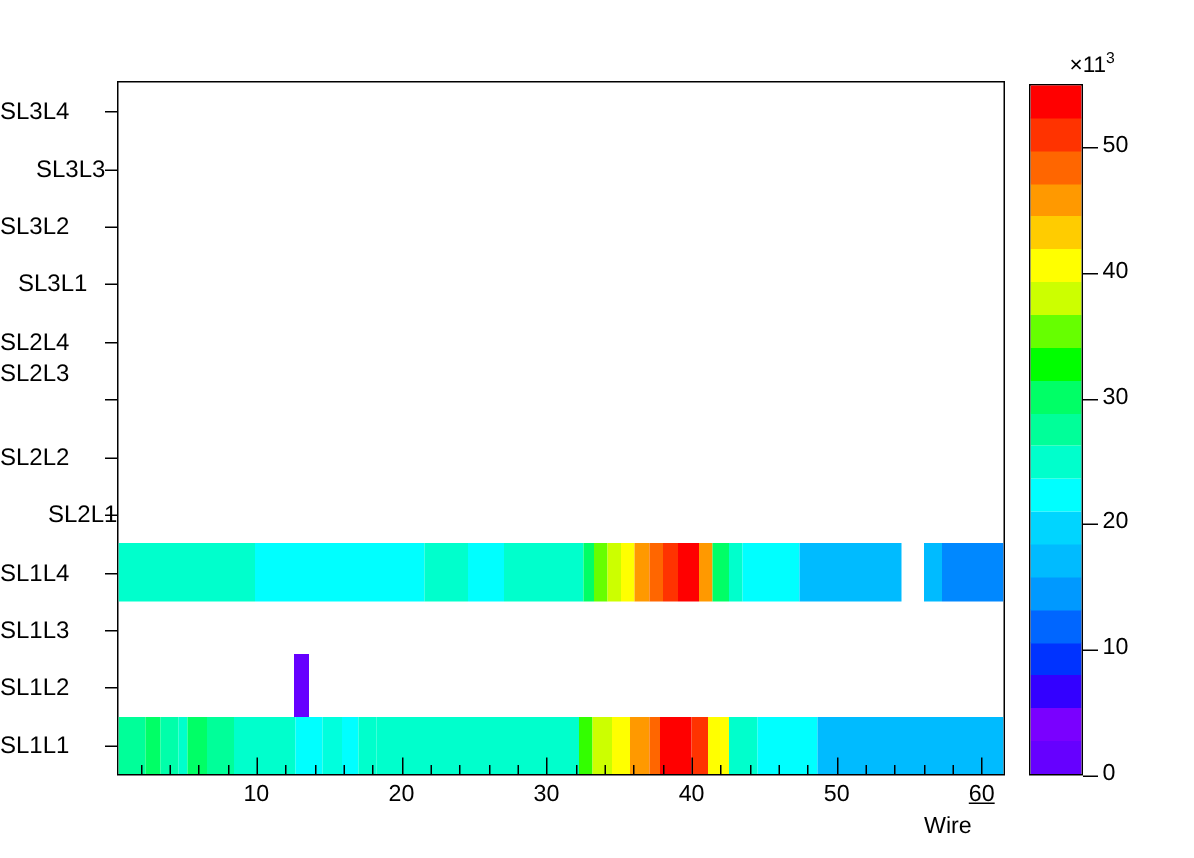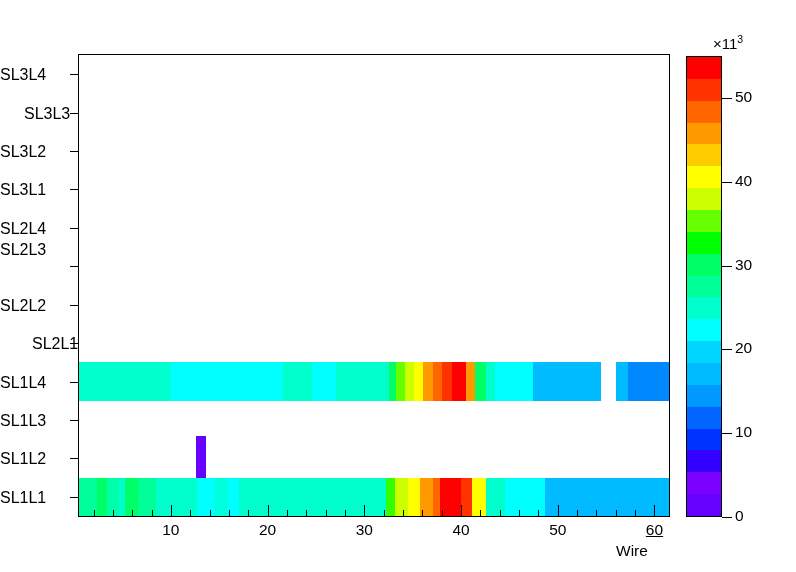--- a/index.html
+++ b/index.html
@@ -106,21 +106,21 @@
       <div class="ylabel" style="left: 0px; width: 66px; top: 374.54px;">SL1L4</div>
       <div class="ytick" style="left: 70px; top: 343.13px;"></div>
       <div class="ylabel" style="left: 0px; width: 66px; top: 336.13px; margin-left: 32px;">SL2L1</div>
       <div class="ytick" style="left: 70px; top: 304.71px;"></div>
       <div class="ylabel" style="left: 0px; width: 66px; top: 297.71px;">SL2L2</div>
       <div class="ytick" style="left: 70px; top: 266.29px;"></div>
       <div class="ylabel" style="left: 0px; width: 66px; top: 242px;">SL2L3</div>
       <div class="ytick" style="left: 70px; top: 227.88px;"></div>
       <div class="ylabel" style="left: 0px; width: 66px; top: 220.88px;">SL2L4</div>
       <div class="ytick" style="left: 70px; top: 189.46px;"></div>
-      <div class="ylabel" style="left: 0px; width: 66px; top: 182.46px;">SL3L1</div>
+      <div class="ylabel" style="left: 12px; width: 66px; top: 182.46px;">SL3L1</div>
       <div class="ytick" style="left: 70px; top: 151.04px;"></div>
       <div class="ylabel" style="left: 0px; width: 66px; top: 144.04px;">SL3L2</div>
       <div class="ytick" style="left: 70px; top: 112.63px;"></div>
       <div class="ylabel" style="left: 0px; width: 66px; top: 105.63px; margin-left: 24px;">SL3L3</div>
       <div class="ytick" style="left: 70px; top: 74.21px;"></div>
       <div class="ylabel" style="left: 0px; width: 66px; top: 67.21px;">SL3L4</div>
     </div>
 
   <div id="x-axis">
       <div class="xtick minor" style="left: 93.51px; top: 510px;"></div>

